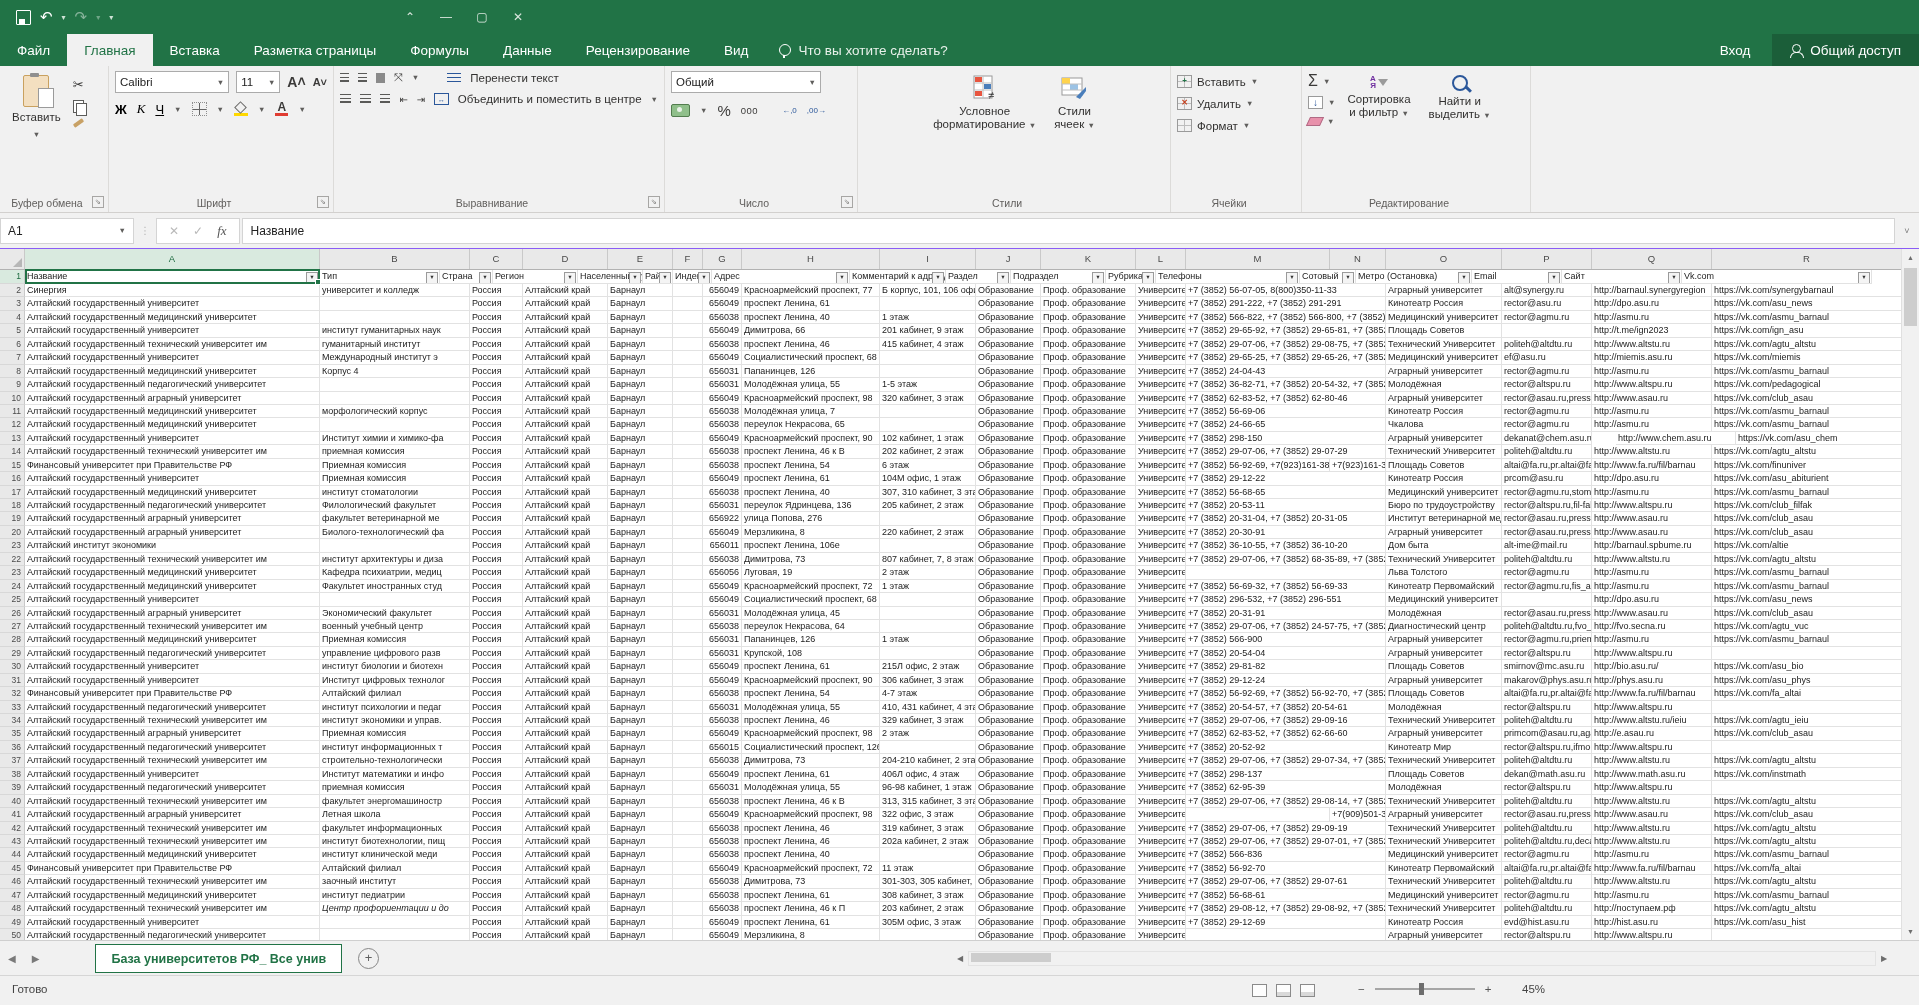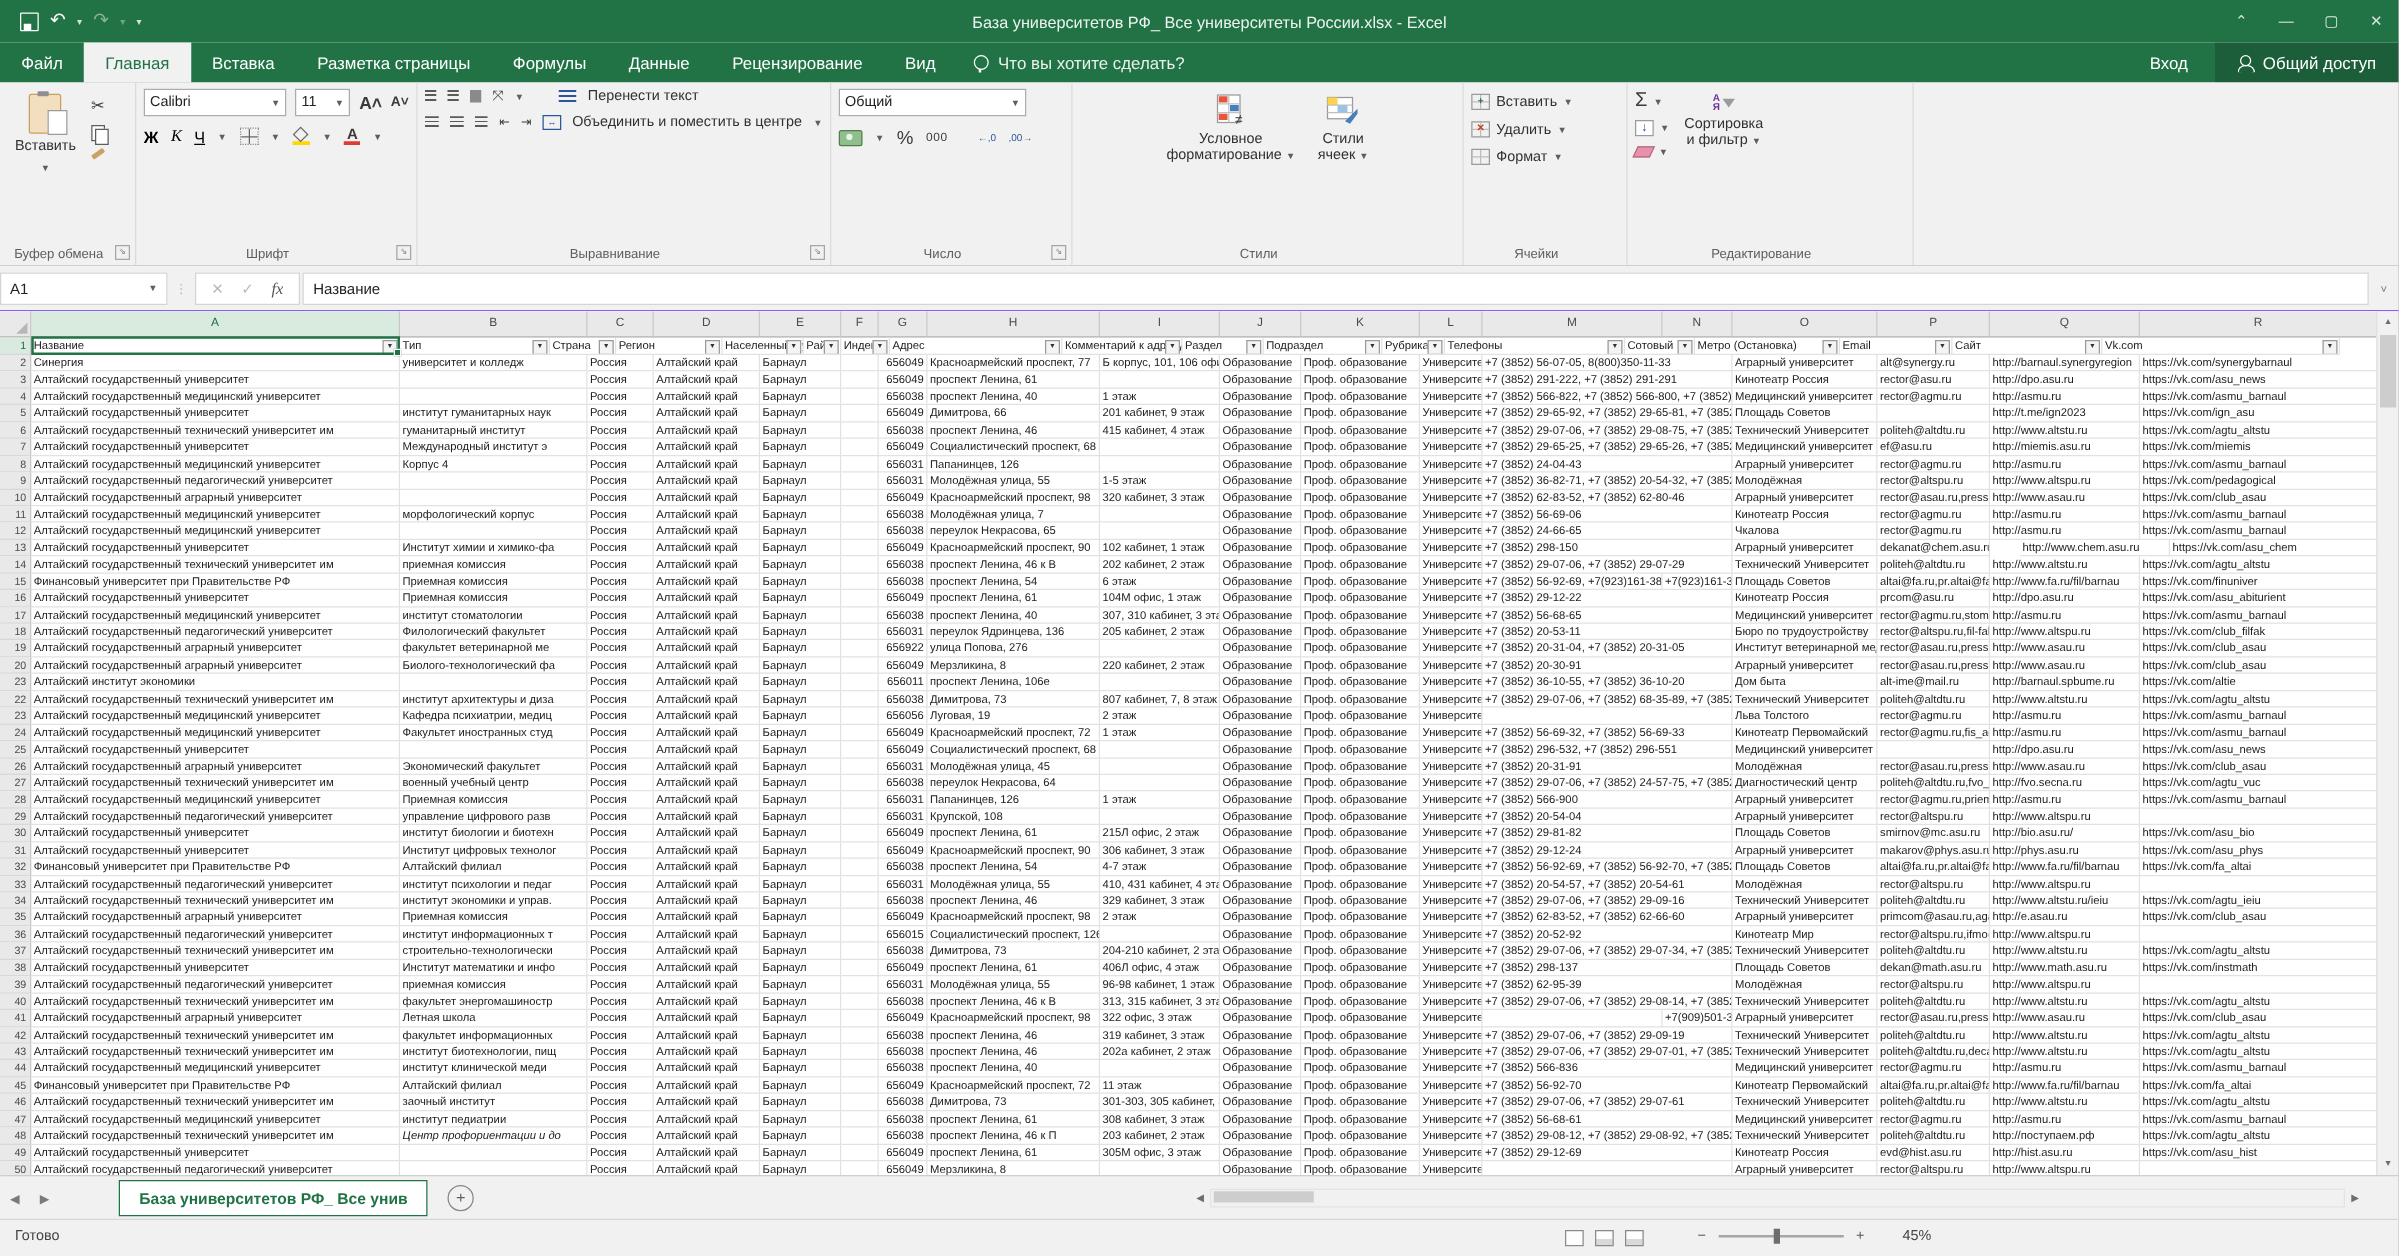--- a/index.html
+++ b/index.html
@@ -153,21 +153,20 @@
 
   <div class="titlebar">
     <div class="qat">
       <span class="floppy"></span>
       <span class="qbtn">↶</span>
         <span class="qcar">▾</span>
       <span class="qbtn dim">↷</span>
         <span class="qcar dim">▾</span>
       <span class="qcar">▾</span>
     </div>
-    <div class="title">База университетов РФ_ Все университеты России.xlsx - Excel</div>
     <div class="winbtns">
       <span class="winbtn">⌃</span>
       <span class="winbtn">—</span>
       <span class="winbtn">▢</span>
       <span class="winbtn">✕</span>
     </div>
   </div>
 
   <div class="tabrow">
     <div class="rtab">Файл</div>
@@ -359,20 +358,24 @@
       <div class="bigbtn">
         <span class="rowi" style="gap:2px">
             <span class="sortAZ">
               <span>А</span>
               <span>Я</span>
             </span>
             <span class="funnel"></span>
           </span>
         <span><span>Сортировка</span><br><span>и фильтр</span> <span class="car">▼</span></span>
       </div>
+      <div class="bigbtn">
+        <span class="mag"></span>
+        <span><span>Найти и</span><br><span>выделить</span> <span class="car">▼</span></span>
+      </div>
       <div class="gl">Редактирование</div>
     </div>
 
   </div>
 
   <div class="fbar">
     <div class="namebox">
       <span>A1</span>
       <span class="car">▼</span>
     </div>

